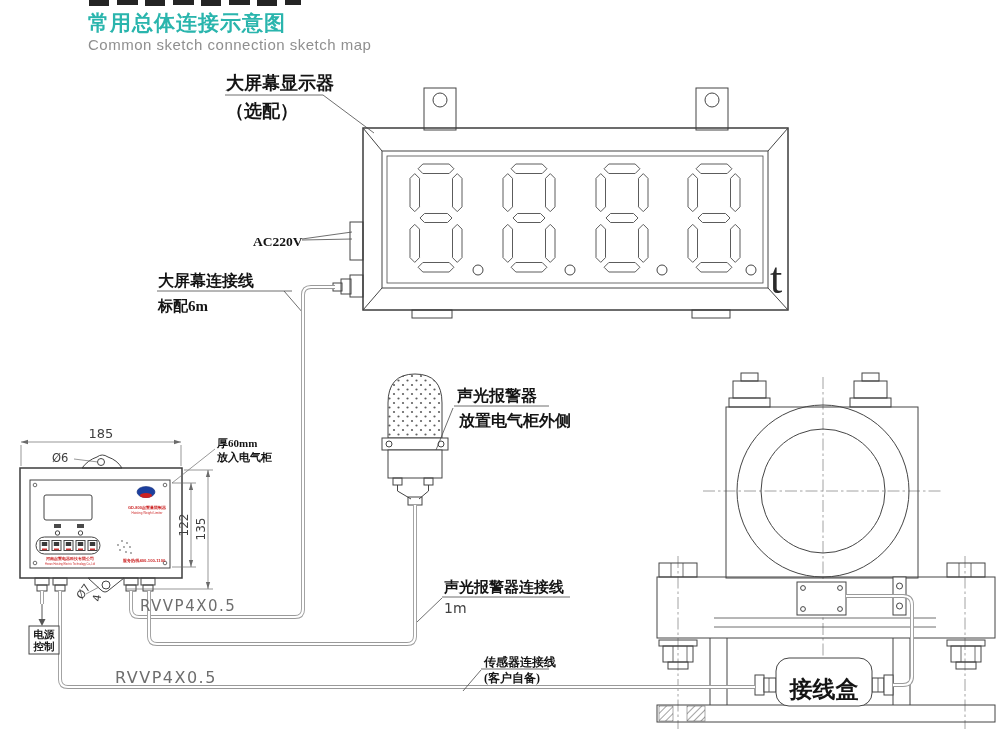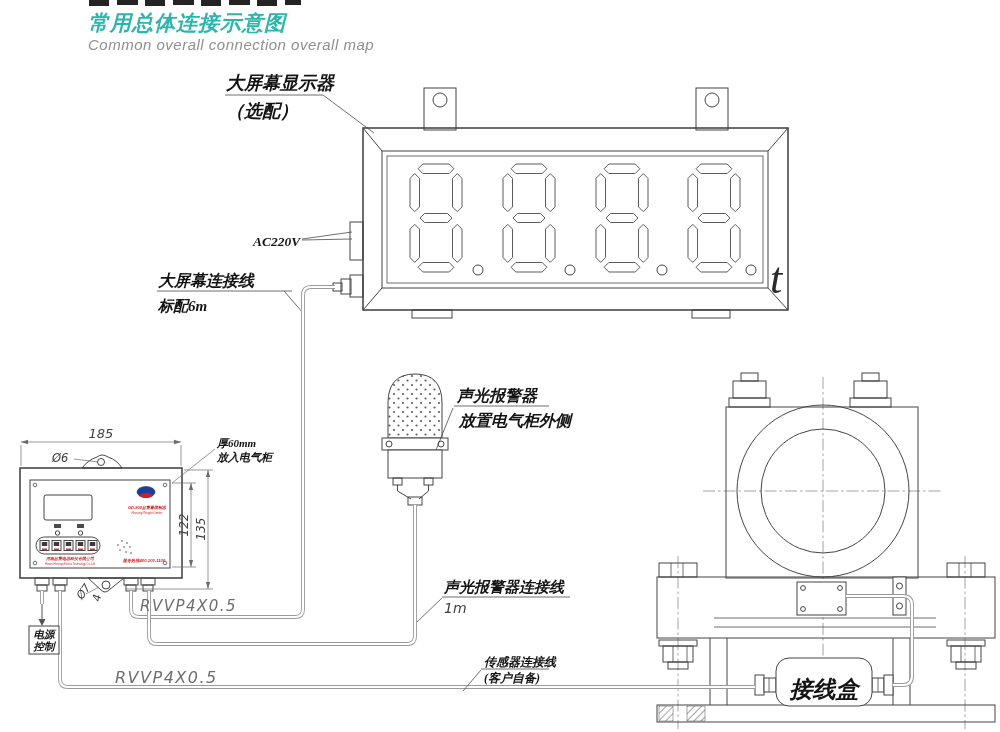--- a/index.html
+++ b/index.html
@@ -1,17 +1,17 @@
 <!DOCTYPE html>
 <html><head>
 <meta charset="utf-8">
 <style>
   html,body{margin:0;padding:0;background:#fff;}
   .canvas{position:relative;width:1000px;height:732px;background:#fff;overflow:hidden;
-          font-family:"Liberation Sans",sans-serif;font-style:italic;}
+          font-family:"Liberation Sans",sans-serif;}
   .title{position:absolute;left:88px;top:9px;font-size:21px;font-weight:bold;color:#2ab5ad;letter-spacing:1px;}
   .subtitle{position:absolute;left:88px;top:36px;font-size:15px;color:#8f8f8f;letter-spacing:.5px;}
   svg{position:absolute;left:0;top:0;}
   
   .ml{stroke:#454545;fill:none;stroke-width:1;}
   .ml2{stroke:#3d3d3d;fill:none;stroke-width:1.5;}
   .mlw{stroke:#454545;fill:#fff;stroke-width:1;}
   .thin{stroke:#4a4a4a;fill:none;stroke-width:.8;}
   
   .dl{stroke:#6b6b6b;fill:none;stroke-width:.7;}
@@ -25,21 +25,21 @@
   .rv{font-family:"DejaVu Sans",sans-serif;fill:#6e6e6e;letter-spacing:1.5px;}
   .red{fill:#cc2424;font-family:"Liberation Sans",sans-serif;}
   .seg path{stroke:#5c5c5c;fill:none;stroke-width:1;stroke-linejoin:round;}
 </style>
 </head>
 <body>
 
 <div class="canvas">
 
   <div class="title cjk">常用总体连接示意图</div>
-  <div class="subtitle">Common overall connection overall map</div>
+  <div class="subtitle">Common sketch connection sketch map</div>
 
   <svg width="1000" height="732" viewBox="0 0 1000 732">
     <defs>
       <pattern id="dots" width="9" height="9" patternUnits="userSpaceOnUse">
         <circle cx="2.5" cy="2.5" r="1.1" fill="#5f5f5f"></circle>
         <circle cx="7" cy="7" r="1.1" fill="#5f5f5f"></circle>
       </pattern>
       <pattern id="hatch" width="5" height="5" patternUnits="userSpaceOnUse" patternTransform="rotate(45)">
         <line x1="0" y1="0" x2="0" y2="5" stroke="#555" stroke-width="1.1"></line>
       </pattern>

